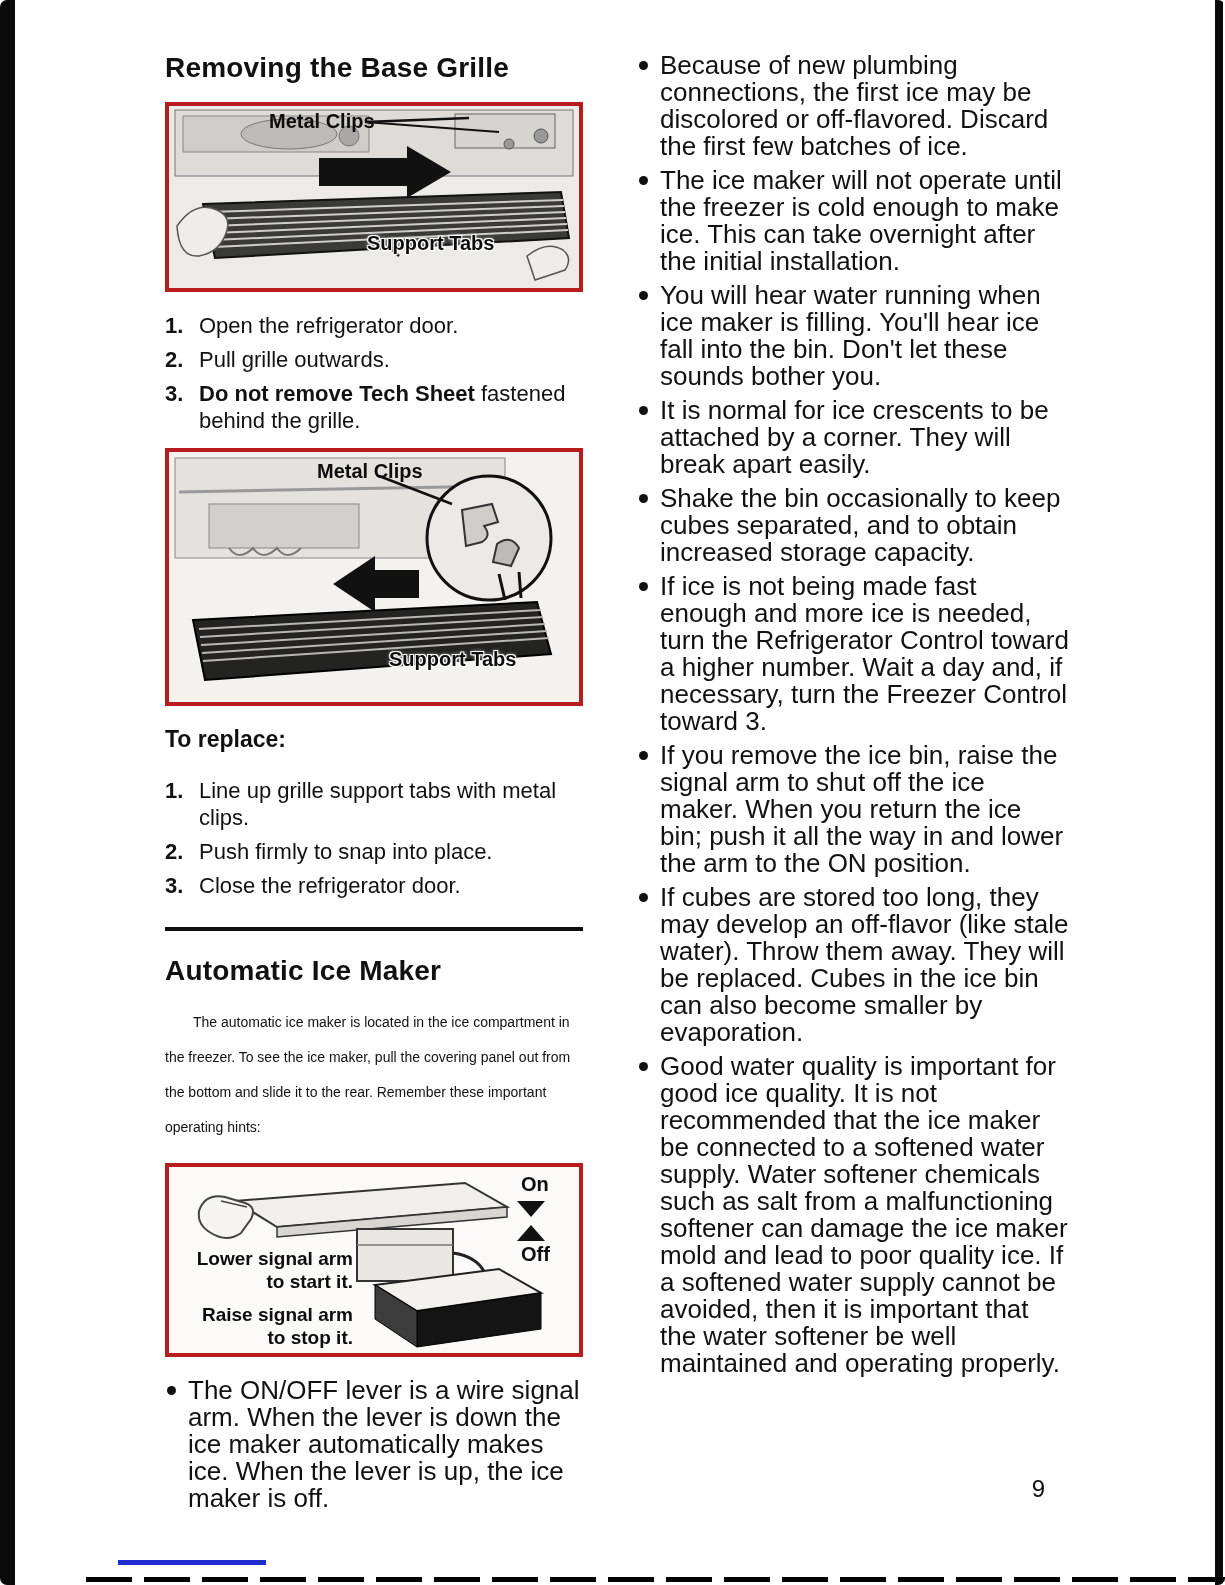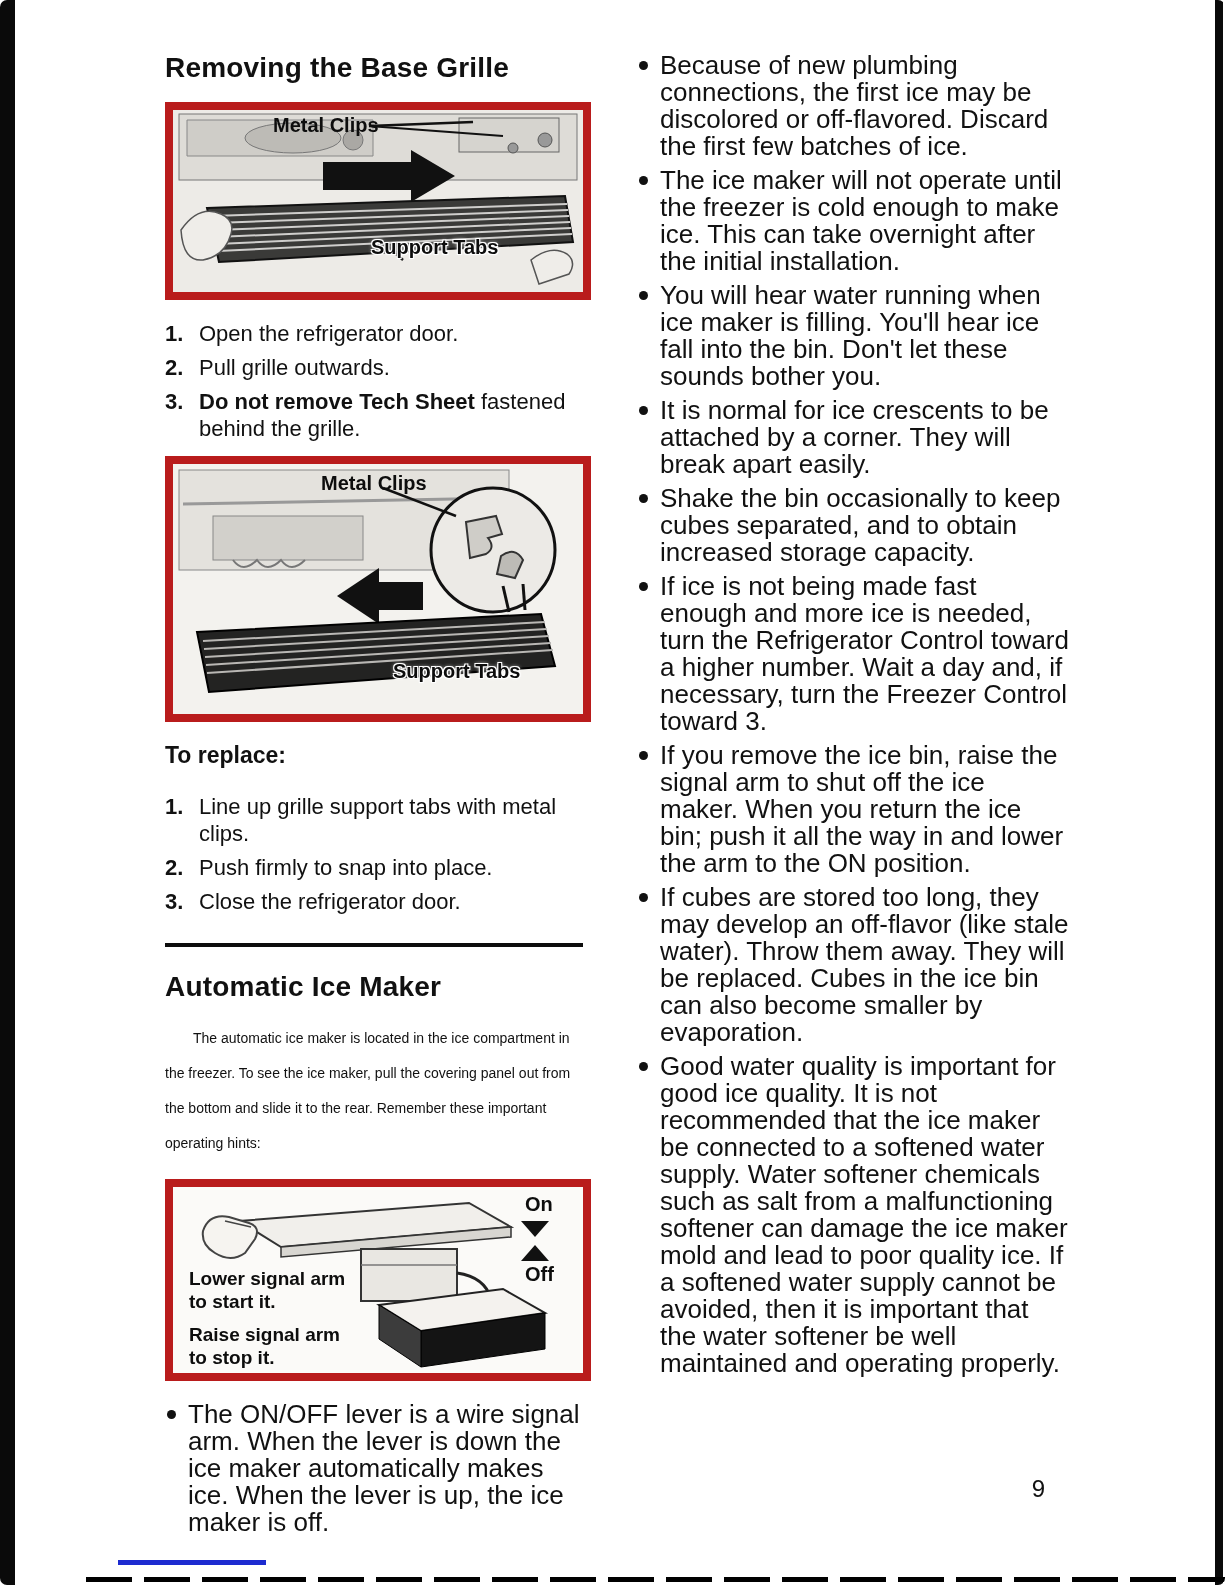--- a/index.html
+++ b/index.html
@@ -22,21 +22,21 @@
   .bottom-blue{position:absolute;left:118px;bottom:20px;width:148px;height:5px;background:#1d2bd0;}
 
   .col{position:absolute;top:52px;}
   .left-col{left:165px;width:418px;}
   .right-col{left:637px;width:432px;}
 
   h1.section-title{font-size:28px;font-weight:bold;margin:0 0 18px 0;letter-spacing:.2px;}
 
   .figure{
     position:relative;
-    border:8px solid #b91c1c;
+    border:4px solid #b91c1c;
     background:#f2f1ed;
     margin:0 0 20px 0;
   }
   .figure svg{display:block;}
   .figlabel{
     position:absolute;
     font-weight:bold;
     font-size:20px;
     color:#0d0d0d;
     white-space:nowrap;
@@ -165,21 +165,21 @@
         <span class="txt">Close the refrigerator door.</span>
       </div>
     </div>
 
     <div class="rule"></div>
 
     <h1 class="section-title">Automatic Ice Maker</h1>
 
     <p class="intro">The automatic ice maker is located in the ice compartment in the freezer. To see the ice maker, pull the covering panel out from the bottom and slide it to the rear. Remember these important operating hints:</p>
 
-    <div class="figure" style="width:410px;height:186px;background:#fbfaf8;">
+    <div class="figure" style="width:410px;height:186px;background:#fbfaf8;text-align:right;">
       <svg viewBox="0 0 410 186" width="410" height="186">
         <rect width="410" height="186" fill="#fbfaf8"></rect>
         <path d="M66,34 L296,16 L338,40 L108,60 Z" fill="#f1efeb" stroke="#333" stroke-width="2"></path>
         <path d="M108,60 L338,40 L338,50 L108,70 Z" fill="#d8d6d1" stroke="#333" stroke-width="1.5"></path>
         <path d="M30,44 q6,-18 26,-14 l20,6 q12,4 6,16 l-10,14 q-14,10 -30,0 q-14,-8 -12,-22 z" fill="#f6f4f0" stroke="#444" stroke-width="2"></path>
         <line x1="52" y1="34" x2="78" y2="40" stroke="#444" stroke-width="1.5"></line>
         <rect x="188" y="62" width="96" height="52" fill="#e9e7e2" stroke="#333" stroke-width="2"></rect>
         <line x1="188" y1="78" x2="284" y2="78" stroke="#777" stroke-width="1.5"></line>
         <path d="M284,86 q28,4 34,26" fill="none" stroke="#222" stroke-width="3"></path>
         <polygon points="348,34 376,34 362,50" fill="#111"></polygon>

